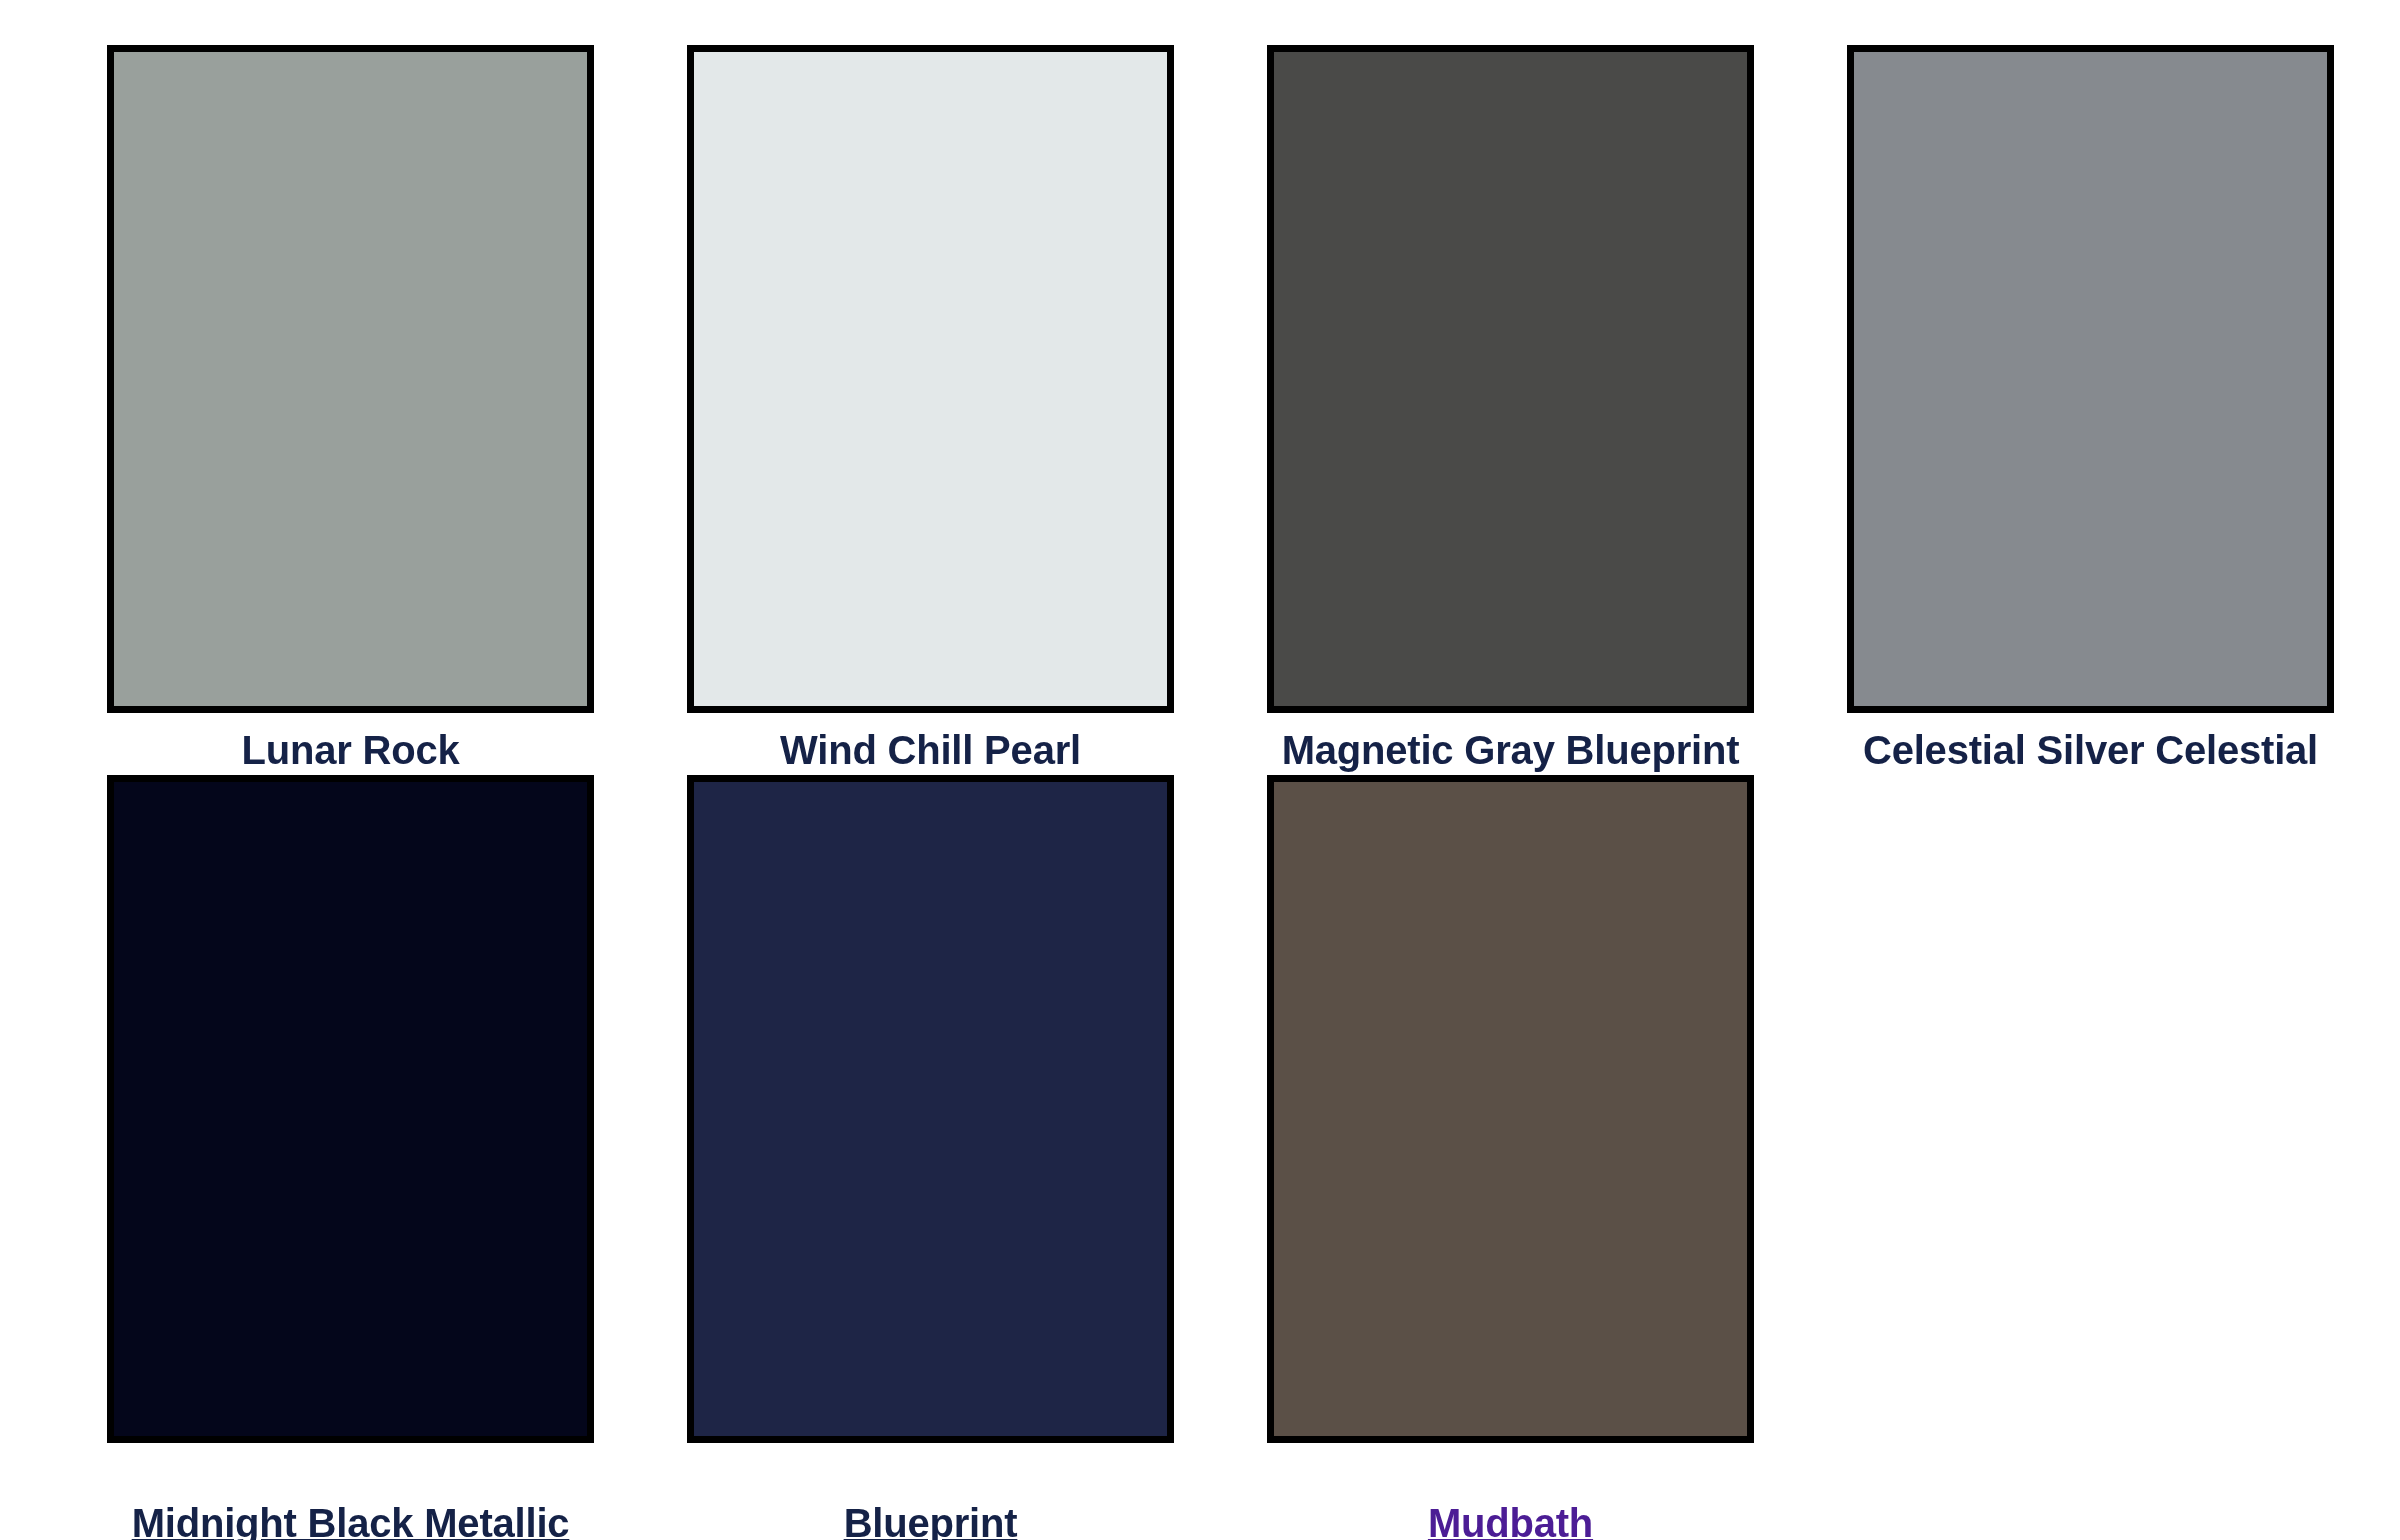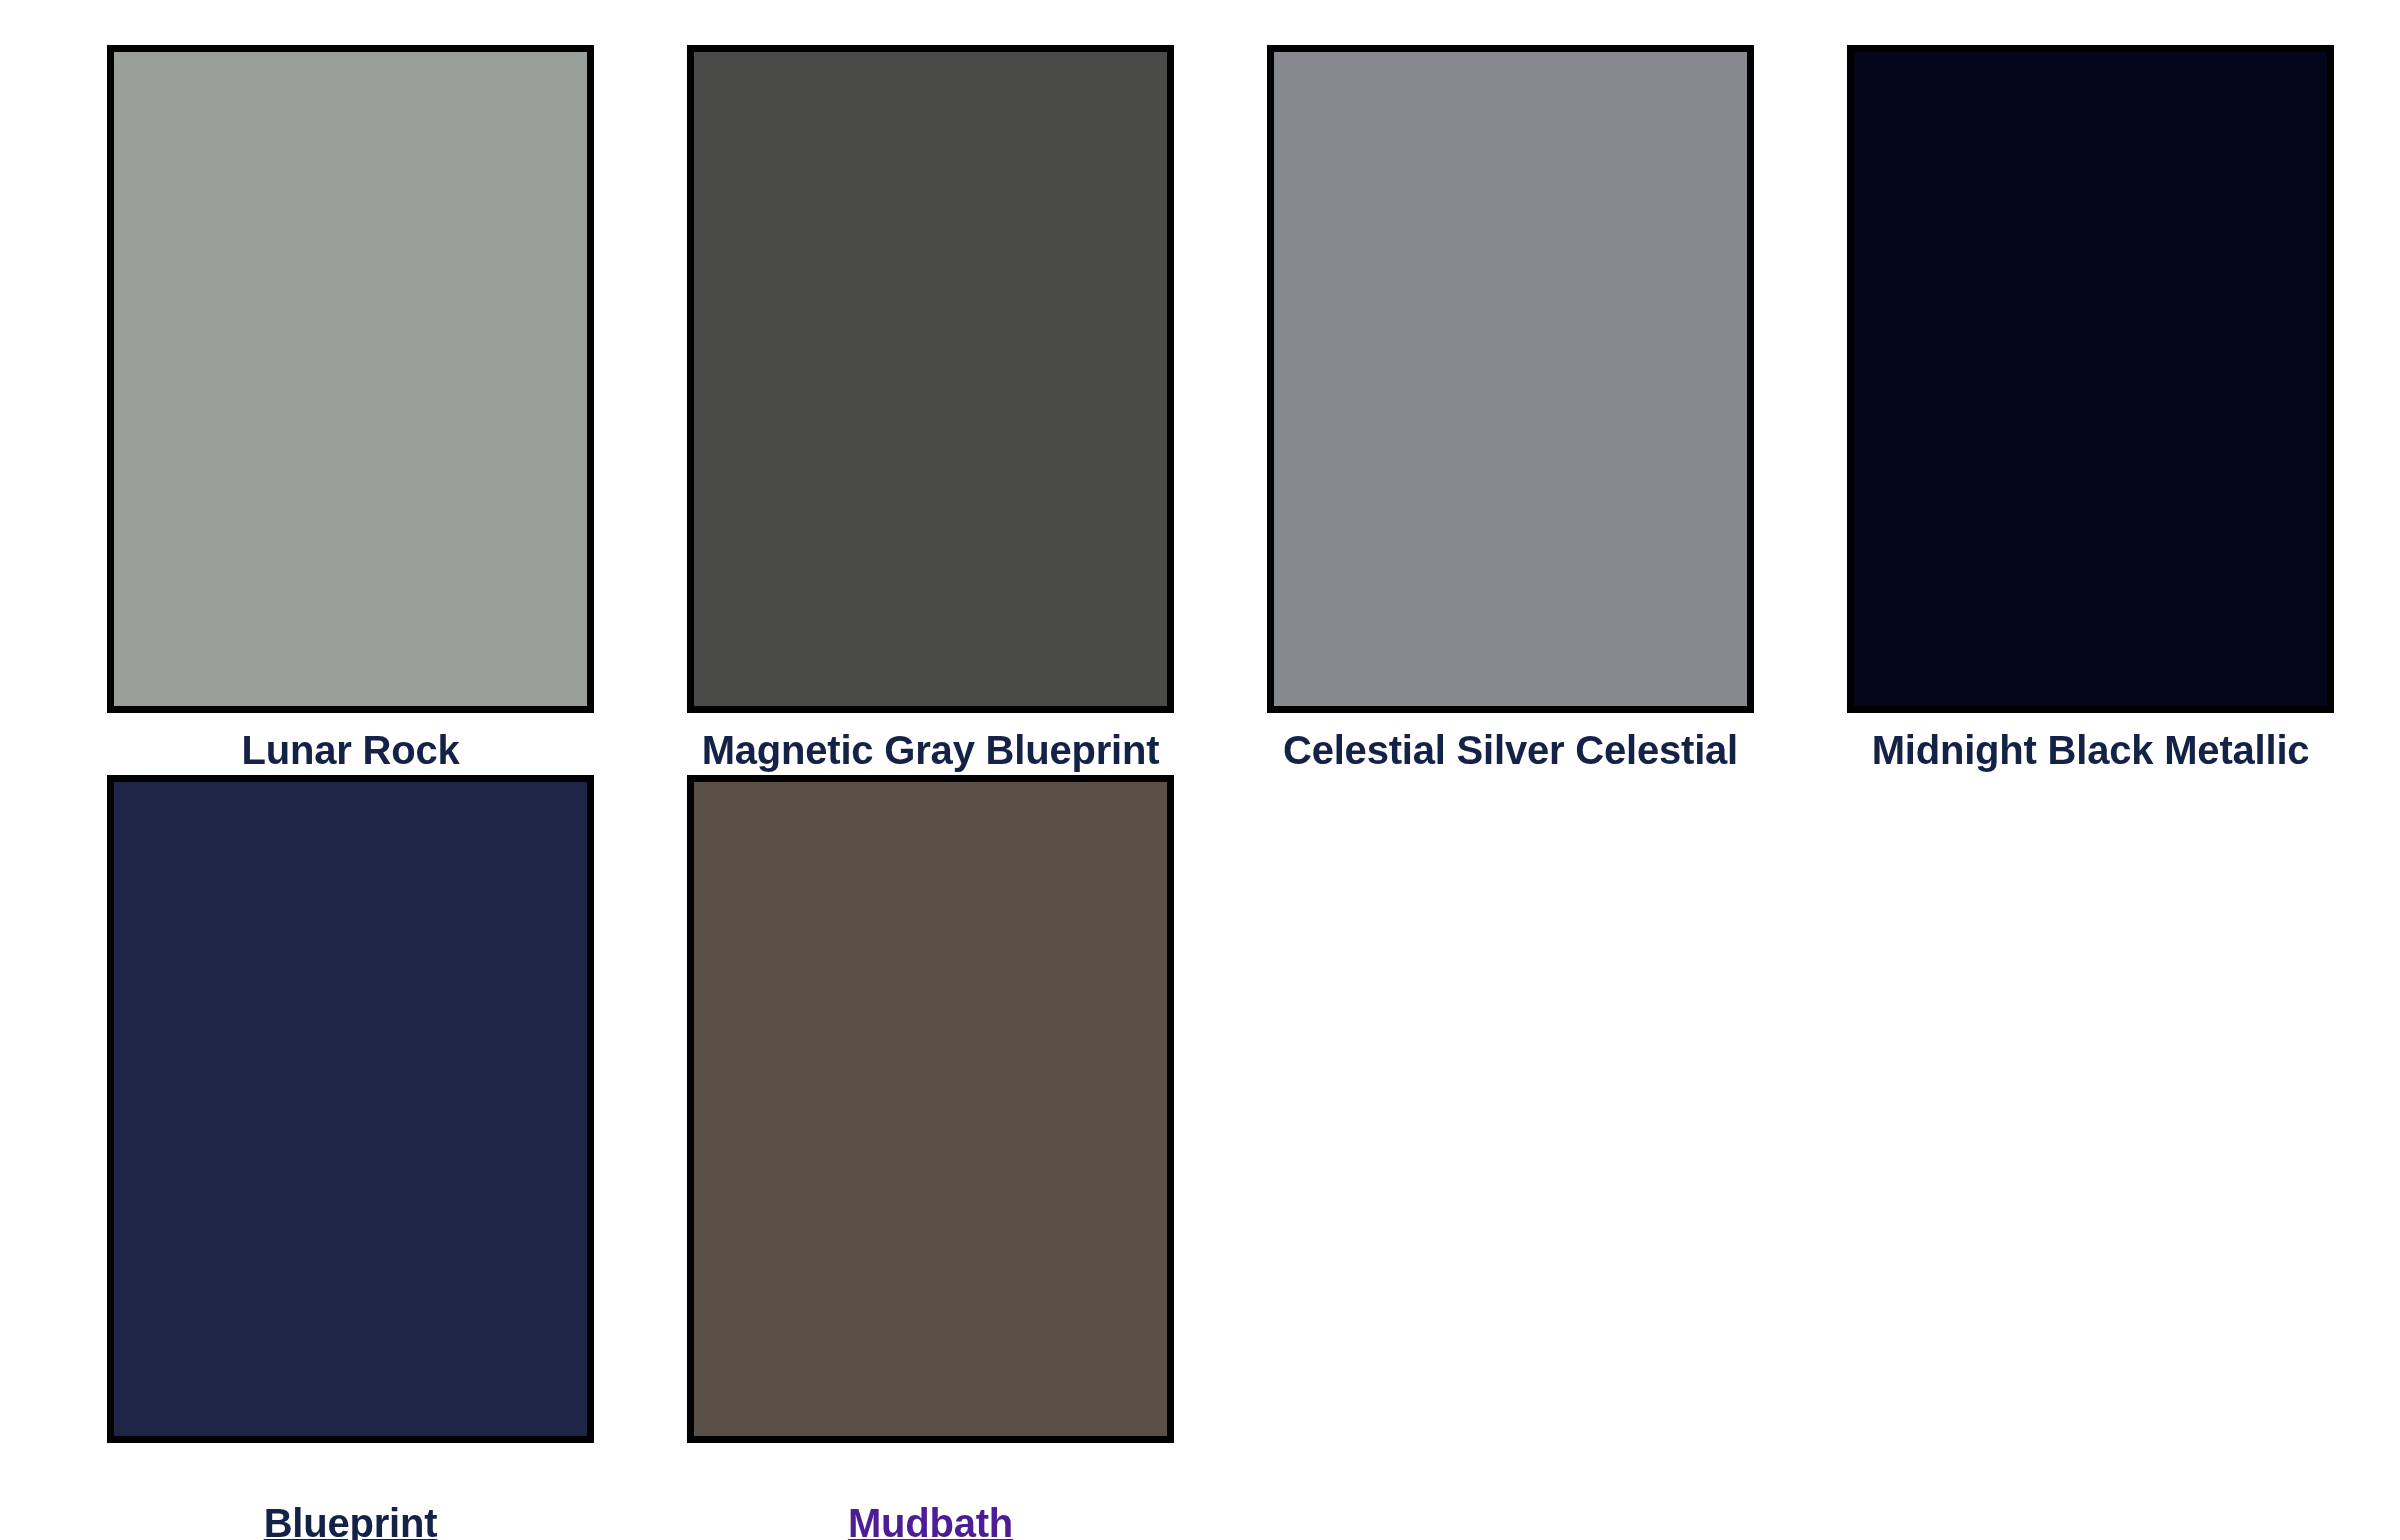--- a/index.html
+++ b/index.html
@@ -76,20 +76,24 @@
 
 <div id="palette-board">
 
   <div class="swatch-grid">
 
     <div class="swatch-cell">
       <div class="swatch-chip" style="background-color: rgb(153, 160, 156); border-color: rgb(0, 0, 0);"></div>
       <div class="swatch-label" style="color: rgb(21, 34, 71);">Lunar Rock</div>
     </div>
 
+    <div class="swatch-cell">
+      <div class="swatch-chip" style="background-color: rgb(227, 232, 233); border-color: rgb(0, 0, 0);"></div>
+      <div class="swatch-label" style="color: rgb(21, 34, 71);">Wind Chill Pearl</div>
+    </div>
 
     <div class="swatch-cell">
       <div class="swatch-chip" style="background-color: rgb(74, 74, 72); border-color: rgb(0, 0, 0);"></div>
       <div class="swatch-label" style="color: rgb(21, 34, 71);">Magnetic Gray Blueprint</div>
     </div>
 
     <div class="swatch-cell">
       <div class="swatch-chip" style="background-color: rgb(134, 138, 143); border-color: rgb(0, 0, 0);"></div>
       <div class="swatch-label" style="color: rgb(21, 34, 71);">Celestial Silver Celestial</div>
     </div>

